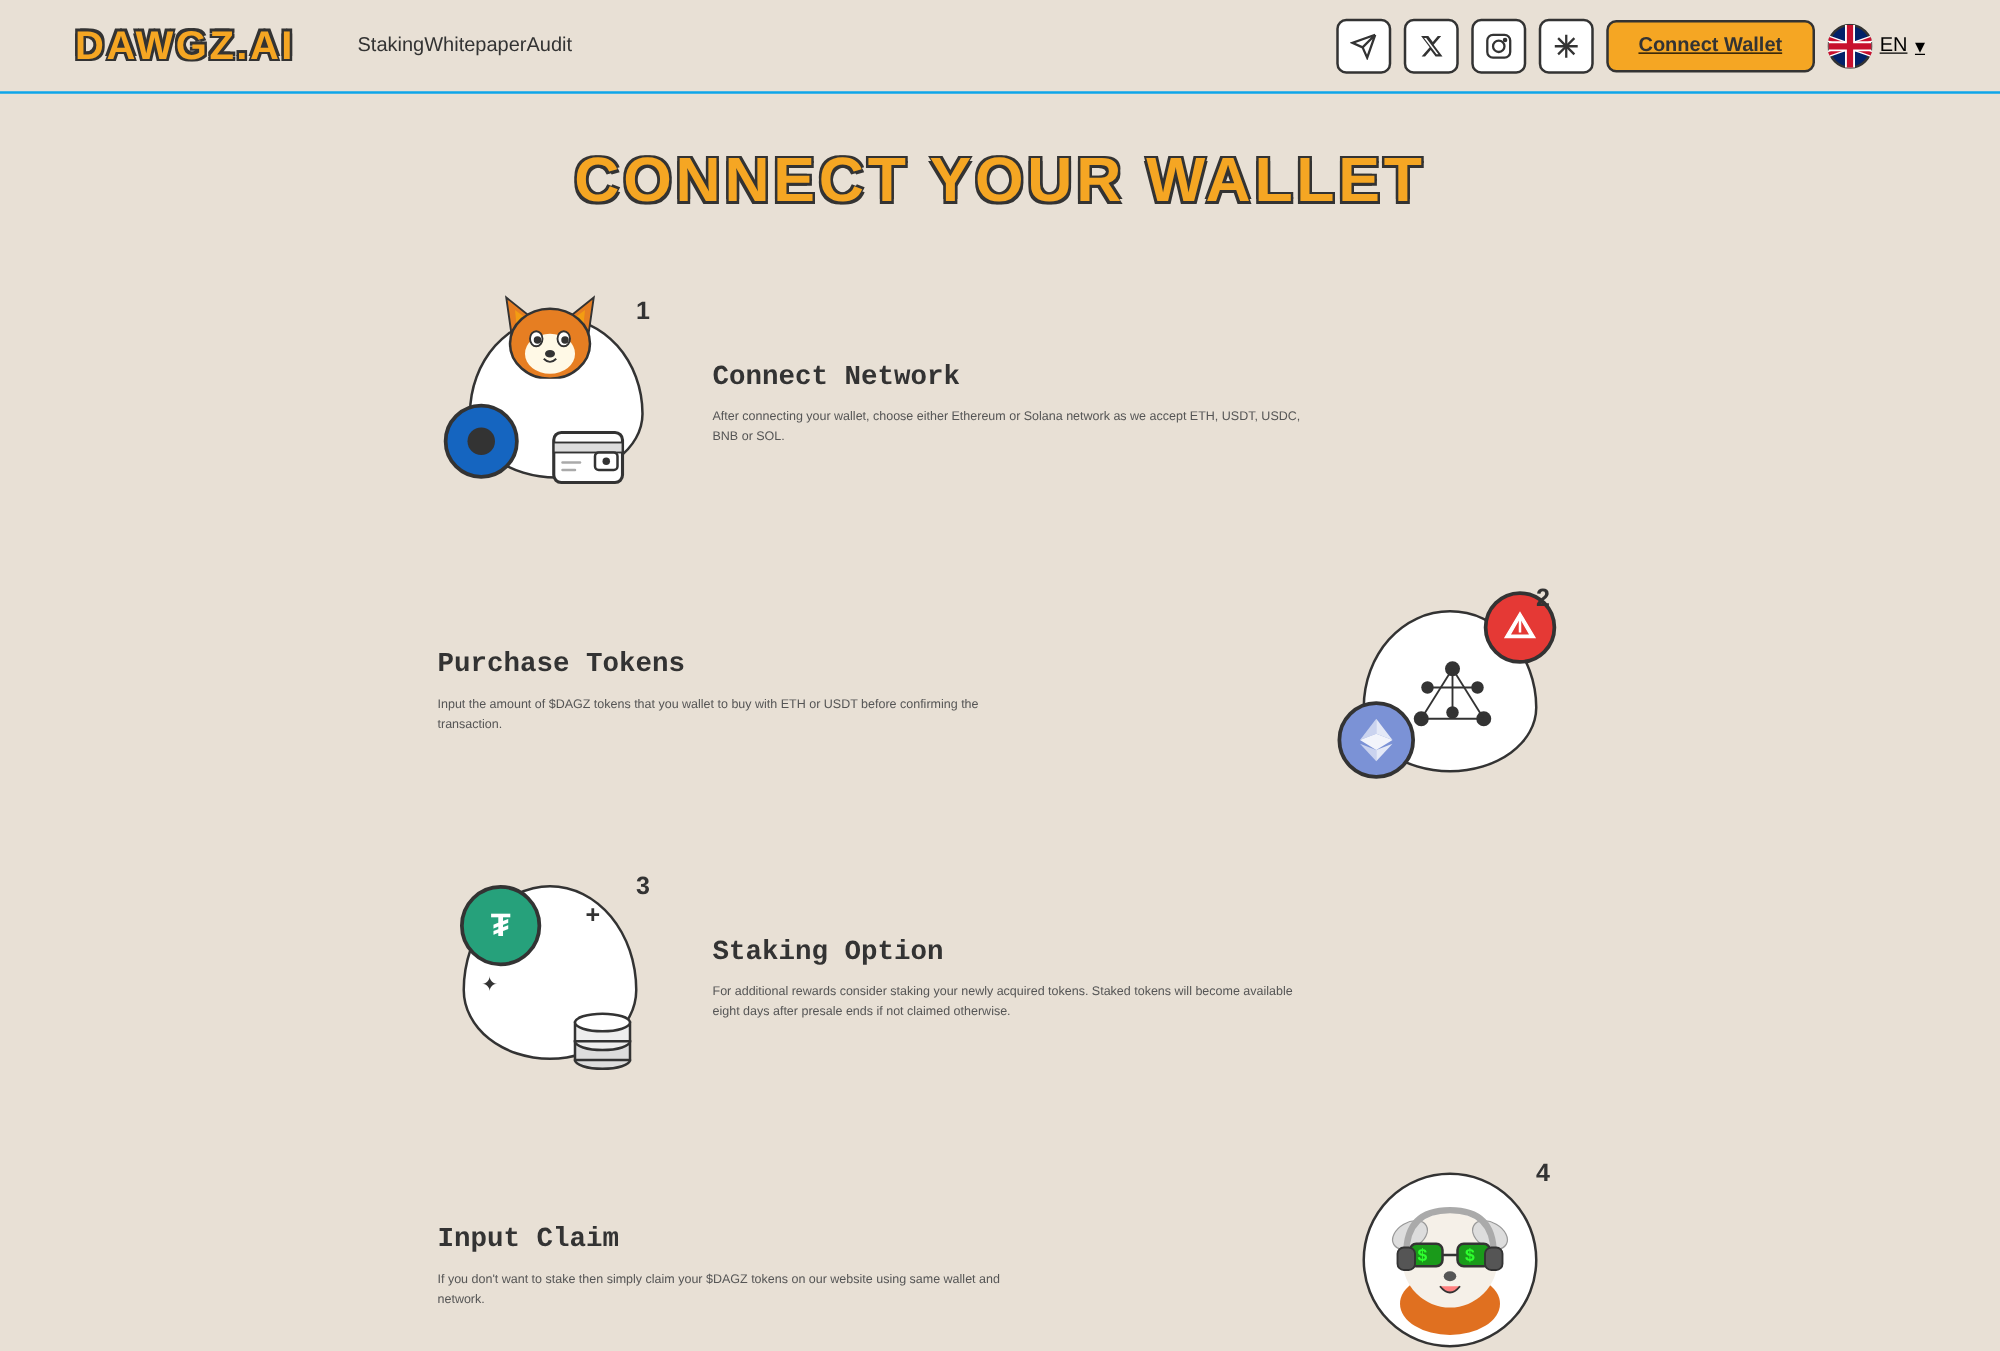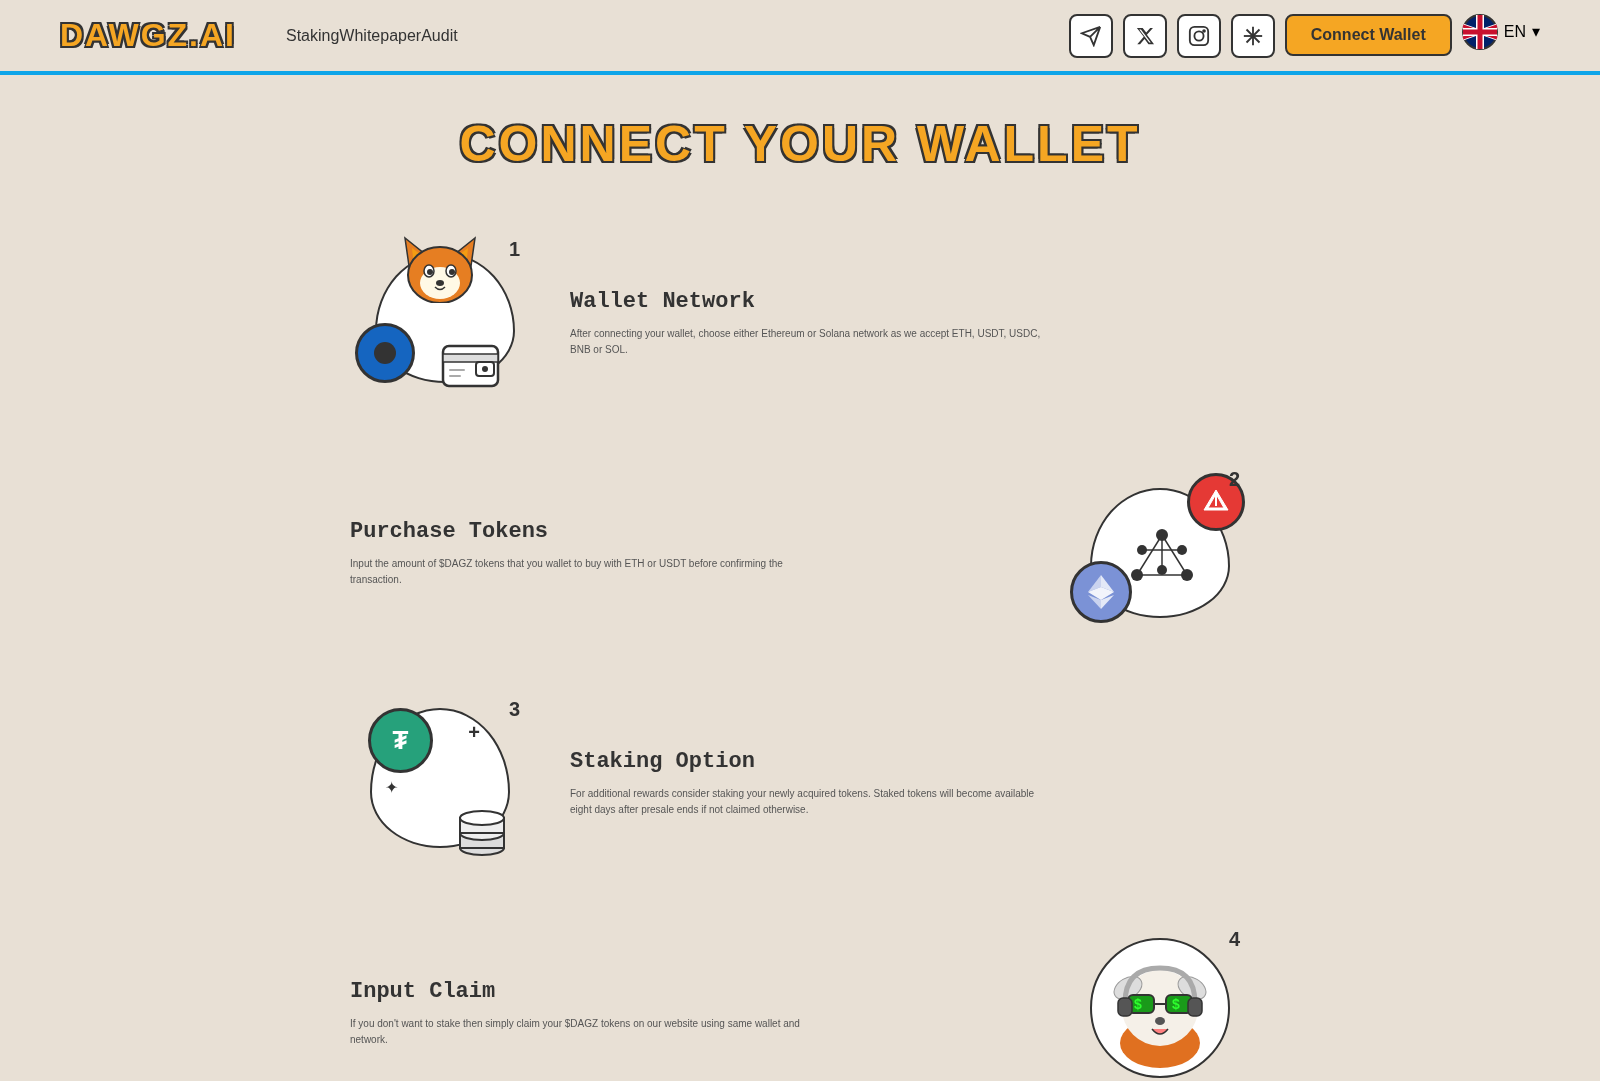--- a/index.html
+++ b/index.html
@@ -7,21 +7,21 @@
     body {
       background-color: #e8e0d5;
       font-family: Arial, sans-serif;
       min-height: 1081px;
       width: 1600px;
     }
 
     
     header {
       background-color: #e8e0d5;
-      border-bottom: 4px solid #0ea5e9;
+      border-bottom: 2px solid #0ea5e9;
       display: flex;
       align-items: center;
       padding: 0 60px;
       height: 75px;
     }
 
     .logo {
       font-size: 32px;
       font-weight: 900;
       font-family: 'Arial Black', sans-serif;
@@ -38,22 +38,23 @@
 
     nav a {
       text-decoration: none;
       color: #333;
       font-size: 16px;
       font-weight: 500;
     }
 
     .header-right {
       display: flex;
-      align-items: flex-start;
+      align-items: center;
       gap: 10px;
+      text-decoration: underline;
     }
 
     .social-btn {
       width: 44px;
       height: 44px;
       border: 2px solid #333;
       border-radius: 8px;
       background: white;
       display: flex;
       align-items: center;
@@ -435,21 +436,21 @@
             <path d="M35 54 Q40 59 45 54" stroke="#333" stroke-width="1.5" fill="none"></path>
           </svg>
         </div>
 
         <div class="blue-circle">
           <div class="blue-circle-inner"></div>
         </div>
         <span class="step-number">1</span>
       </div>
       <div class="step-content">
-        <div class="step-title">Wallet Network</div>
+        <div class="step-title">Connect Network</div>
         <div class="step-desc">After connecting your wallet, choose either Ethereum or Solana network as we accept ETH, USDT, USDC, BNB or SOL.</div>
       </div>
     </div>
 
     <div class="step-row right">
       <div class="illus-2">
         <div class="blob-2">
 
           <svg style="position:absolute;top:20px;left:25px;width:90px;height:90px;" viewBox="0 0 90 90" fill="none">
             <circle cx="45" cy="25" r="6" fill="#333"></circle>

